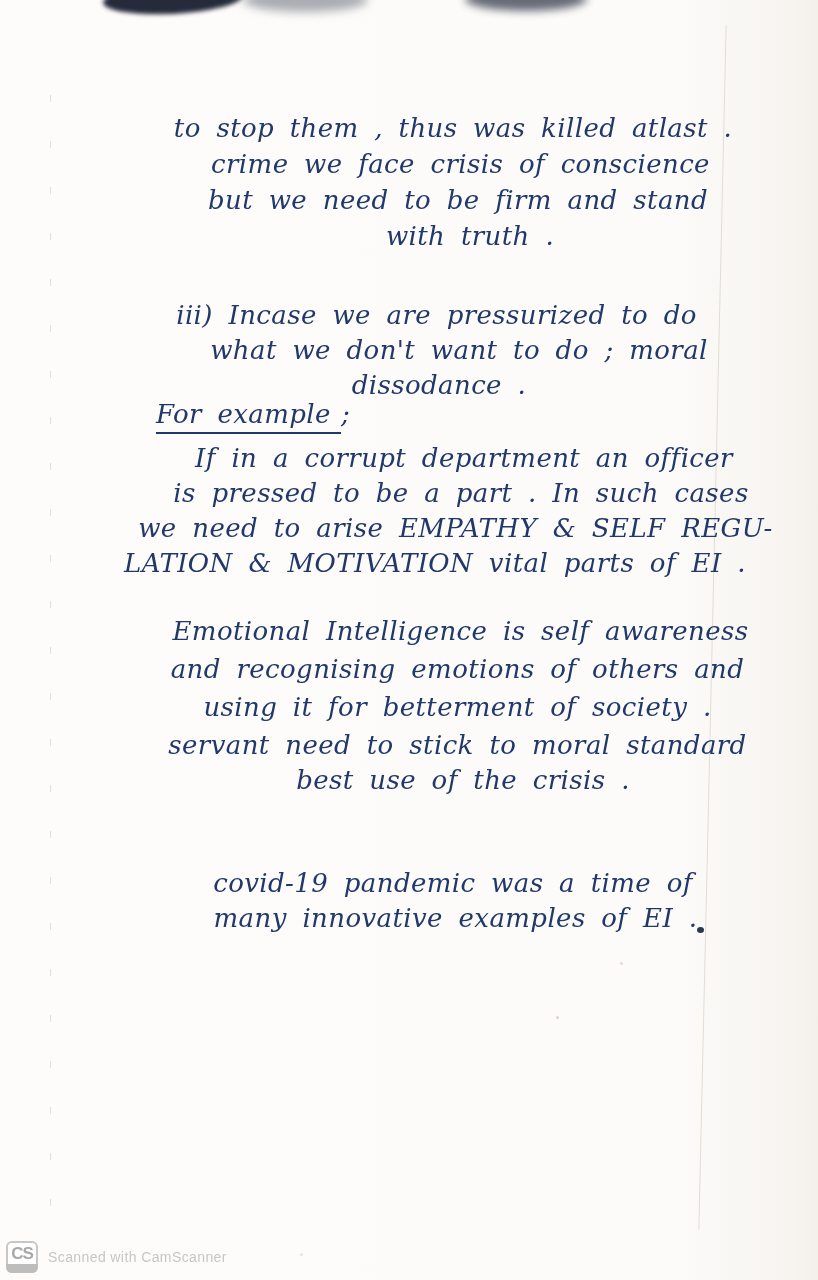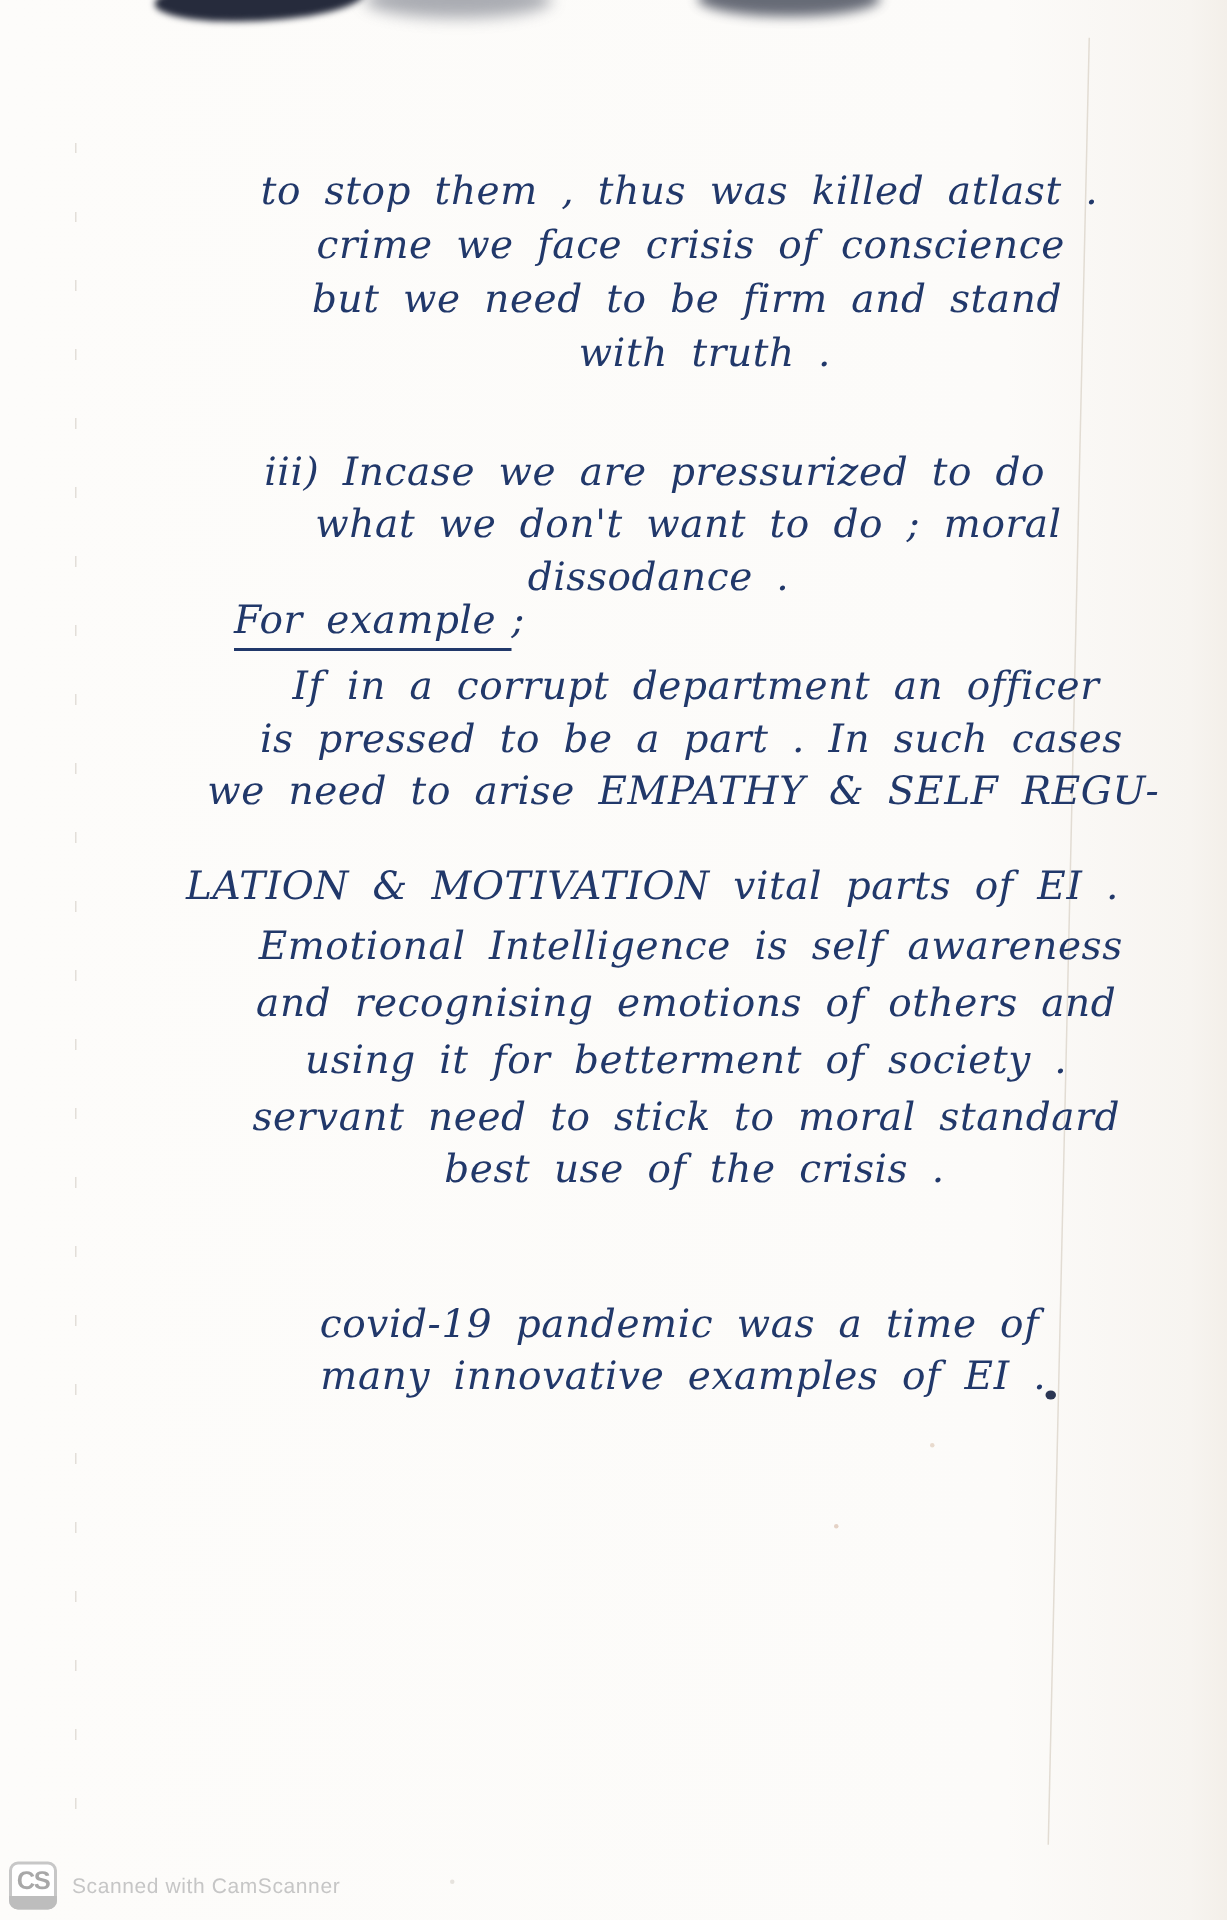--- a/index.html
+++ b/index.html
@@ -53,21 +53,21 @@
   .forexample { top: 399px; left: 103px; width: 300px; }
   .blockC { top: 441px; } .blockC .hl { height: 35px; line-height: 35px; }
   .blockD { top: 612px; } .blockD .hl { height: 38px; line-height: 38px; }
   .blockE { top: 728px; } .blockE .hl { height: 35px; line-height: 35px; }
   .blockF { top: 866px; } .blockF .hl { height: 35px; line-height: 35px; }
 
   .iA0 { padding-left: 88px; }  .iA1 { padding-left: 95px; }  .iA2 { padding-left: 103px; }
   .iA3 { padding-left: 98px; }  .iA4 { padding-left: 122px; }
   .iB0 { padding-left: 55px; }  .iB1 { padding-left: 100px; } .iB2 { padding-left: 60px; }
   .iC0 { padding-left: 110px; } .iC1 { padding-left: 104px; } .iC2 { padding-left: 93px; }
-  .iC3 { padding-left: 52px; margin-top: 28px; }
+  .iC3 { padding-left: 52px; }
   .iD0 { padding-left: 103px; } .iD1 { padding-left: 97px; }  .iD2 { padding-left: 97px; }
   .iE0 { padding-left: 93px; }  .iE1 { padding-left: 97px; }  .iE2 { padding-left: 103px; }
   .iE3 { padding-left: 108px; }
   .iF0 { padding-left: 88px; } .iF1 { padding-left: 93px; }
 
   .underlined { border-bottom: 2px solid #21386a; padding-bottom: 3px; padding-right: 10px; }
 
   
   .watermark { position: absolute; left: 6px; top: 1241px; display: flex; align-items: center; }
   .cs-logo {

